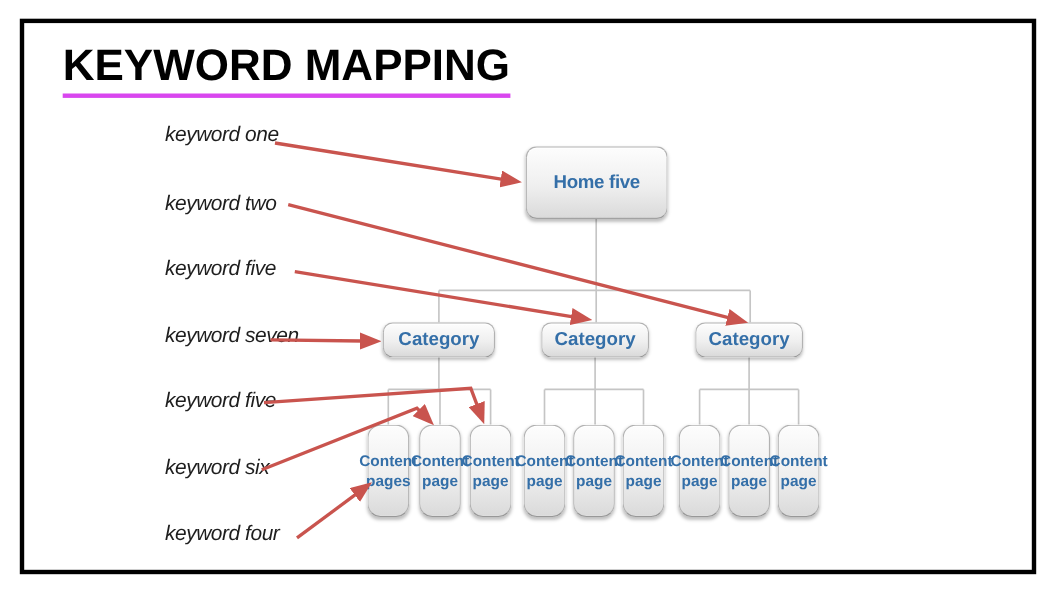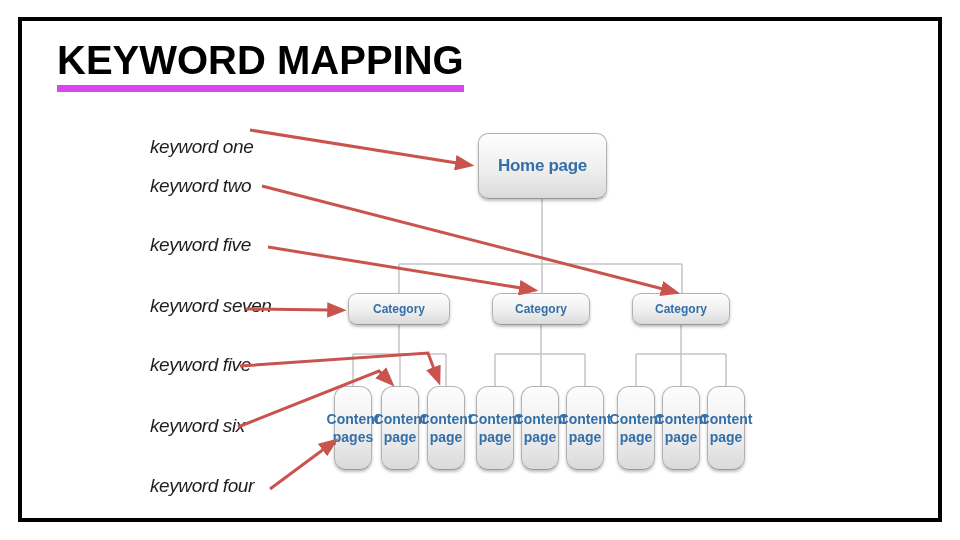--- a/index.html
+++ b/index.html
@@ -8,65 +8,65 @@
     background:#ffffff;
     font-family:"Liberation Sans","DejaVu Sans",sans-serif;
   }
   .frame{
     position:absolute;left:18px;top:17px;width:924px;height:505px;
     border:4px solid #000;box-sizing:border-box;background:#fff;
   }
   .title{
     position:absolute;left:57px;top:38px;margin:0;
     font-size:40px;font-weight:700;color:#000;letter-spacing:0px;
-    border-bottom:7px solid #d946ef;padding-bottom:3px;line-height:1.1;
+    border-bottom:4px solid #d946ef;padding-bottom:3px;line-height:1.1;
     z-index:4;
   }
   .keyword{
     position:absolute;
     font-style:italic;font-size:19px;font-weight:400;
     color:#1e1e1e;letter-spacing:-0.4px;white-space:nowrap;
     z-index:2;
   }
   .node{
     position:absolute;box-sizing:border-box;
     display:flex;align-items:center;justify-content:center;text-align:center;
     background:linear-gradient(to bottom,#fdfdfd 0%,#efefef 55%,#dadada 100%);
     border:1px solid #b2b2b2;border-bottom-color:#989898;
     box-shadow:0 2px 3px rgba(0,0,0,0.25), inset 0 1px 0 #ffffff;
     color:var(--node-blue,#346fa8);
     z-index:2;
   }
   .node.home{border-radius:10px;font-size:17px;font-weight:700;letter-spacing:-0.3px;}
-  .node.category{border-radius:9px;font-size:12px;font-weight:700;}
+  .node.category{border-radius:9px;font-size:17px;font-weight:700;}
   .node.content{border-radius:12px;font-size:14px;font-weight:700;
     white-space:pre-line;line-height:1.3;}
   svg.overlay{position:absolute;left:0;top:0;z-index:1;}
   svg.overlay.top{z-index:3;}
 </style>
 </head>
 <body style="--node-blue: #346fa8;">
 
 <div class="page">
   <div class="frame"></div>
   <h1 class="title">KEYWORD MAPPING</h1>
   <svg id="connectors" class="overlay" width="960" height="540">
       <path d="M542,199 V264 M399,264 H682 M399,264 V293 M542,264 V293 M682,264 V293 M399,325 V354 M353,354 H446 M353,354 V386 M400,354 V386 M446,354 V386 M541,325 V354 M495,354 H585 M495,354 V386 M541,354 V386 M585,354 V386 M681,325 V354 M636,354 H726 M636,354 V386 M681,354 V386 M726,354 V386" fill="none" stroke="#c5c5c5" stroke-width="1.5"></path>
     </svg>
   <div id="keywords">
-      <div class="keyword" style="left: 150px; top: 112px; margin-top: 24px;">keyword one</div>
+      <div class="keyword" style="left: 150px; top: 112px;">keyword one</div>
       <div class="keyword" style="left: 150px; top: 175px;">keyword two</div>
       <div class="keyword" style="left: 150px; top: 234px;">keyword five</div>
       <div class="keyword" style="left: 150px; top: 295px;">keyword seven</div>
       <div class="keyword" style="left: 150px; top: 354px;">keyword five</div>
       <div class="keyword" style="left: 150px; top: 415px;">keyword six</div>
       <div class="keyword" style="left: 150px; top: 475px;">keyword four</div>
     </div>
   <div id="nodes">
-      <div class="node home" style="left: 478px; top: 133px; width: 129px; height: 66px;">Home page</div>
+      <div class="node home" style="left: 478px; top: 133px; width: 129px; height: 66px;">Home five</div>
       <div class="node category" style="left: 348px; top: 293px; width: 102px; height: 32px;">Category</div>
       <div class="node content" style="left: 334px; top: 386px; width: 38px; height: 84px;">Content
 pages</div>
       <div class="node content" style="left: 381px; top: 386px; width: 38px; height: 84px;">Content
 page</div>
       <div class="node content" style="left: 427px; top: 386px; width: 38px; height: 84px;">Content
 page</div>
       <div class="node category" style="left: 492px; top: 293px; width: 98px; height: 32px;">Category</div>
       <div class="node content" style="left: 476px; top: 386px; width: 38px; height: 84px;">Content
 page</div>

